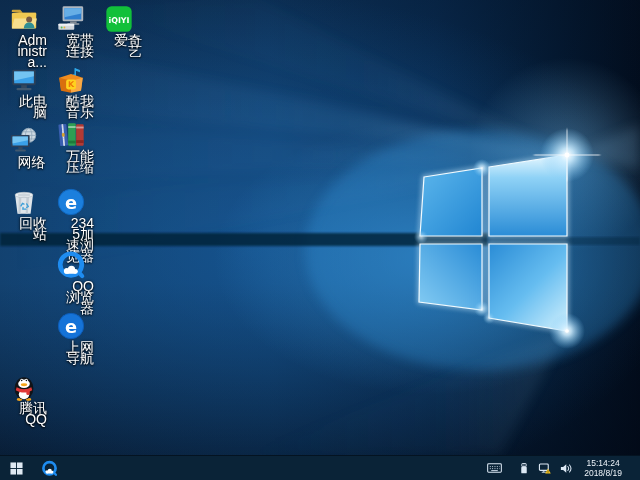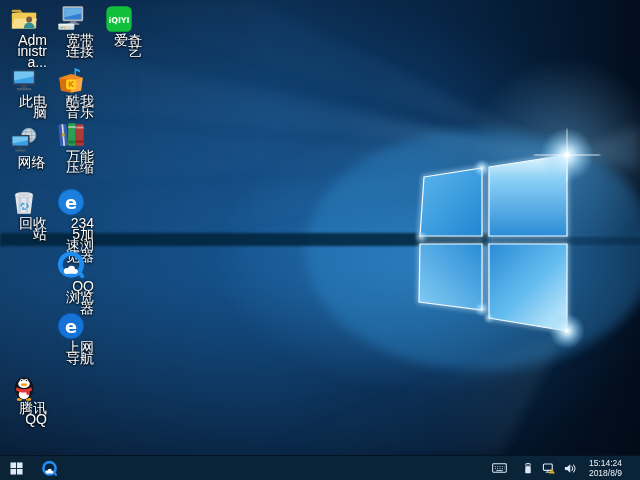--- a/index.html
+++ b/index.html
@@ -361,19 +361,19 @@
           </svg>
       </div>
       <div class="tray-ic">
         <svg width="14" height="13" viewBox="0 0 14 14">
             <path d="M1.5 5.3h2.4L7.3 2.5v9L3.9 8.7H1.5z" fill="#dce8f4"></path>
             <path d="M9 4.8a3.6 3.6 0 0 1 0 4.4M10.8 3.2a6 6 0 0 1 0 7.6" stroke="#dce8f4" stroke-width="1.1" fill="none" stroke-linecap="round"></path>
           </svg>
       </div>
       <div id="clock">
         <div>15:14:24</div>
-        <div>2018/8/9</div>
+        <div>2018/8/19</div>
       </div>
       <div id="show-desktop"></div>
     </div>
   </div>
 
 </div>
 
 </body></html>

